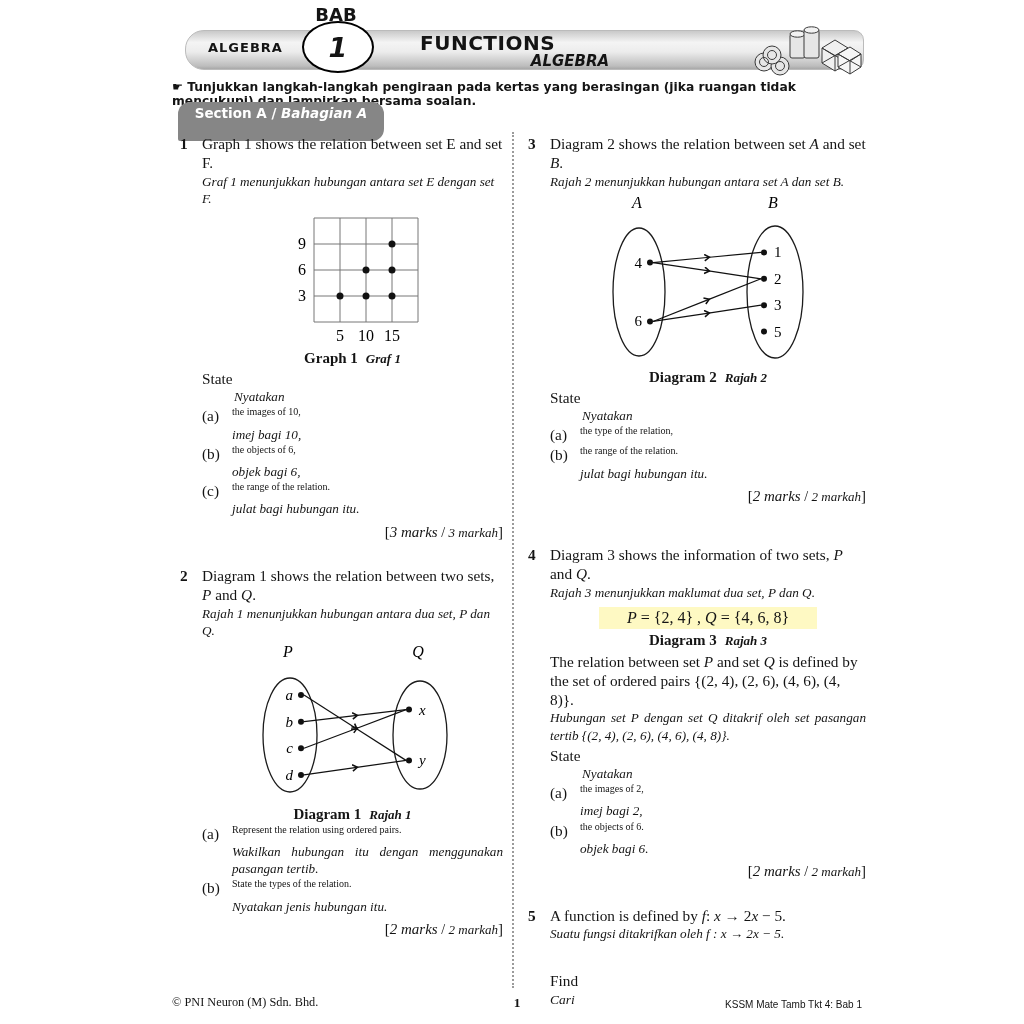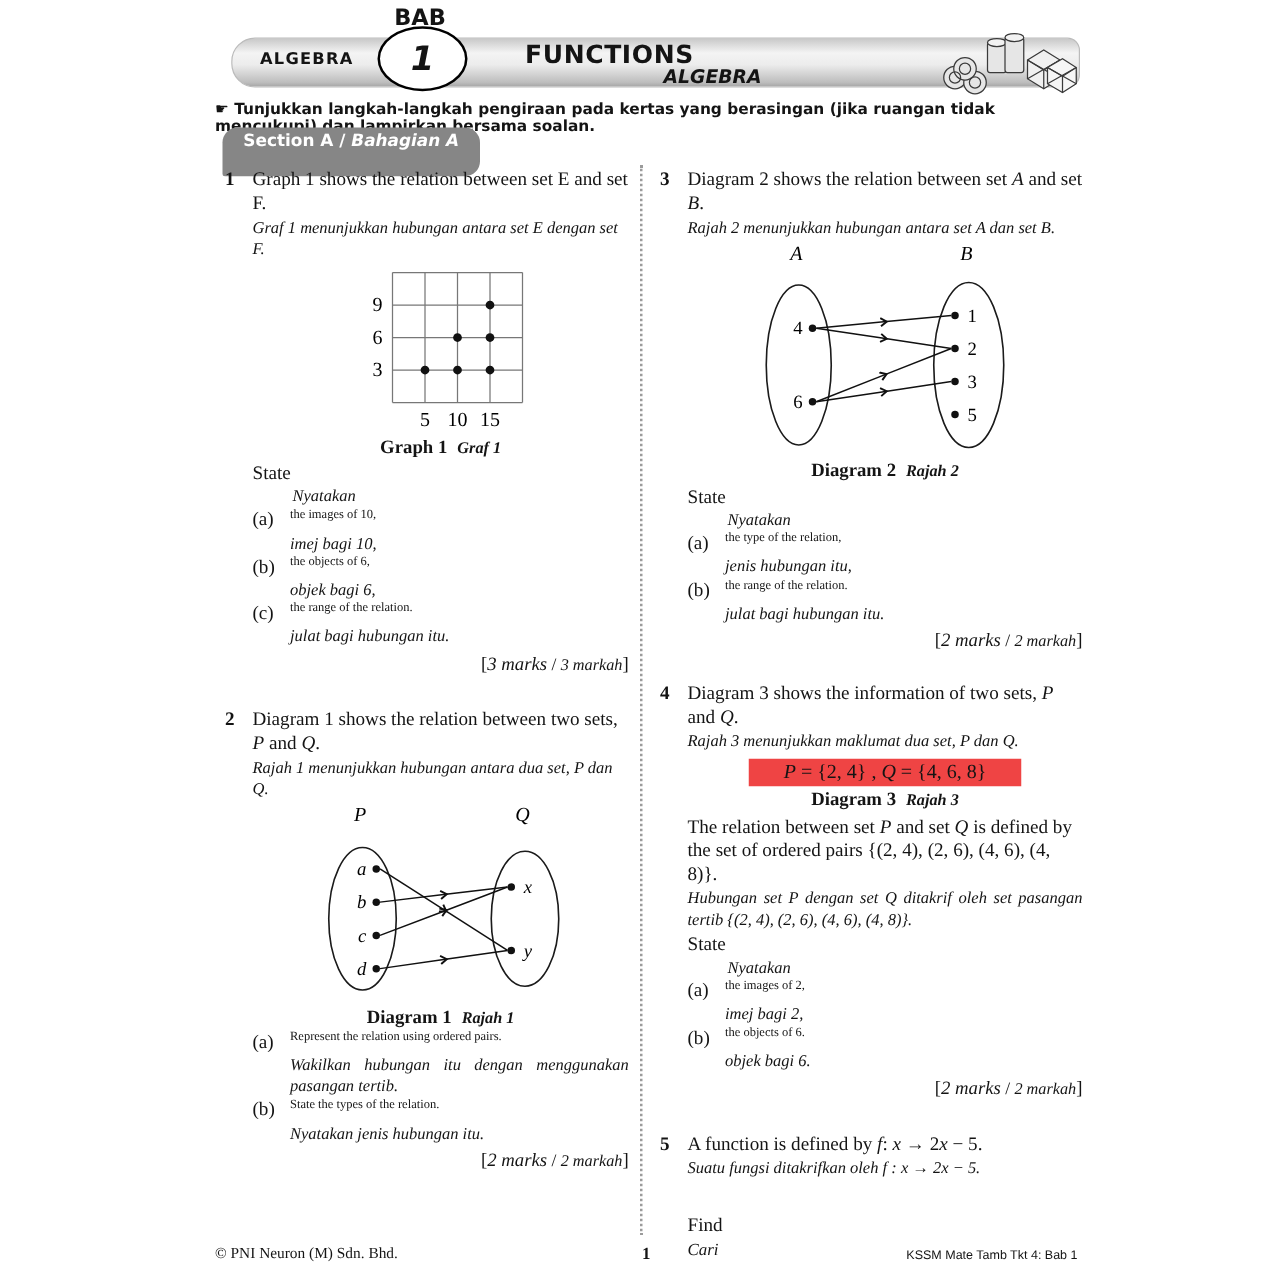--- a/index.html
+++ b/index.html
@@ -42,21 +42,21 @@
   .part-ms.just{text-align:justify;}
   .marks{text-align:right;margin-top:5px;}
   .mk-br{font-size:15px;}
   .mk-en{font-style:italic;font-size:15px;}
   .mk-sep{font-size:14px;}
   .mk-ms{font-style:italic;font-size:13px;}
   .fig{display:block;margin:6px auto 0 auto;}
   .caption{text-align:center;margin-top:2px;}
   .cap-en{font-weight:bold;font-size:15px;}
   .cap-ms{font-weight:bold;font-style:italic;font-size:13px;margin-left:8px;}
-  .setbox{background:#ef4444;width:206px;margin:6px auto 2px auto;text-align:center;
+  .setbox{background:#fef9c3;width:206px;margin:6px auto 2px auto;text-align:center;
     padding:2px 6px;font-size:16px;}
   .find-en{font-size:15.3px;line-height:1.3;margin-top:29px;}
   .find-ms{font-size:13.5px;font-style:italic;line-height:1.3;}
   
   .footer{position:absolute;left:172px;top:995px;width:690px;height:20px;}
   .footer-left{position:absolute;left:0;top:0;font-size:12.3px;}
   .footer-page{position:absolute;left:0;width:100%;text-align:center;top:0;font-weight:bold;font-size:13.5px;}
   .footer-right{position:absolute;right:0;top:4px;font-family:Liberation Sans, sans-serif;font-size:10px;}
   svg text{font-family:"Liberation Serif",serif;}
 </style>
@@ -252,21 +252,20 @@
         </svg>
       <div class="caption">
         <span class="cap-en">Diagram 2</span><span class="cap-ms">Rajah 2</span>
       </div>
       <div class="state-en">State</div>
       <div class="state-ms">Nyatakan</div>
       <div class="part-row">
         <div class="part-label">(a)</div>
         <div class="part-en">the type of the relation,</div>
       </div>
-      <div class="part-ms">jenis hubungan itu,</div>
       <div class="part-row">
         <div class="part-label">(b)</div>
         <div class="part-en">the range of the relation.</div>
       </div>
       <div class="part-ms">julat bagi hubungan itu.</div>
       <div class="marks">
         <span class="mk-br">[</span><span class="mk-en">2 marks</span><span class="mk-sep"> / </span><span class="mk-ms">2 markah</span><span class="mk-br">]</span>
       </div>
     </div>
   </div>

